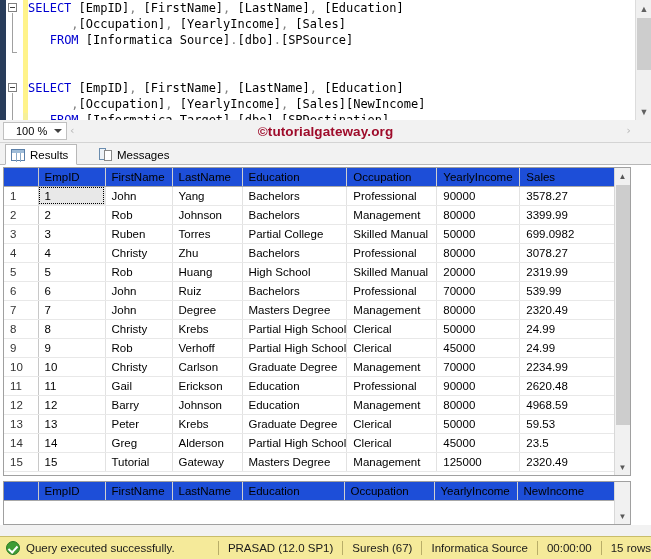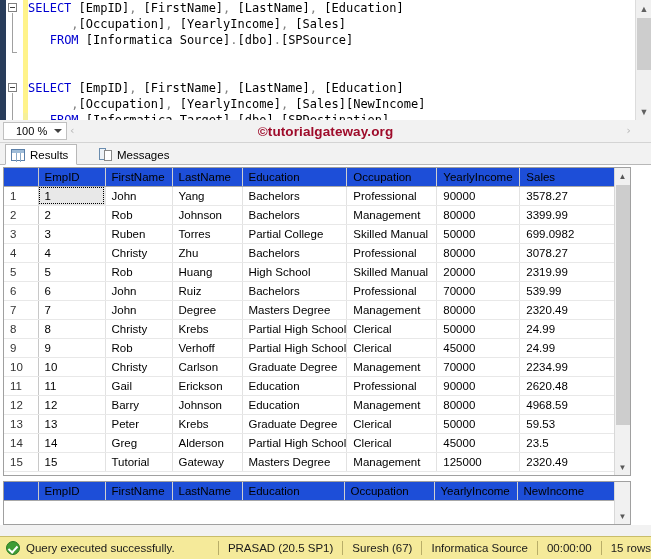--- a/index.html
+++ b/index.html
@@ -648,21 +648,21 @@
   </div>
 </div>
 
 <div id="below-grid"></div>
 
 <div id="statusbar">
   <span id="ok-icon"></span>
   <span class="sb-text">Query executed successfully.</span>
   <span class="sb-spacer"></span>
   <span class="sb-sep"></span>
-  <span class="sb-text">PRASAD (20.5 SP1)</span>
+  <span class="sb-text">PRASAD (12.0 SP1)</span>
   <span class="sb-sep"></span>
   <span class="sb-text">Suresh (67)</span>
   <span class="sb-sep"></span>
   <span class="sb-text">Informatica Source</span>
   <span class="sb-sep"></span>
   <span class="sb-text">00:00:00</span>
   <span class="sb-sep"></span>
   <span class="sb-text" style="margin-right:0;">15 rows</span>
 </div>
 

